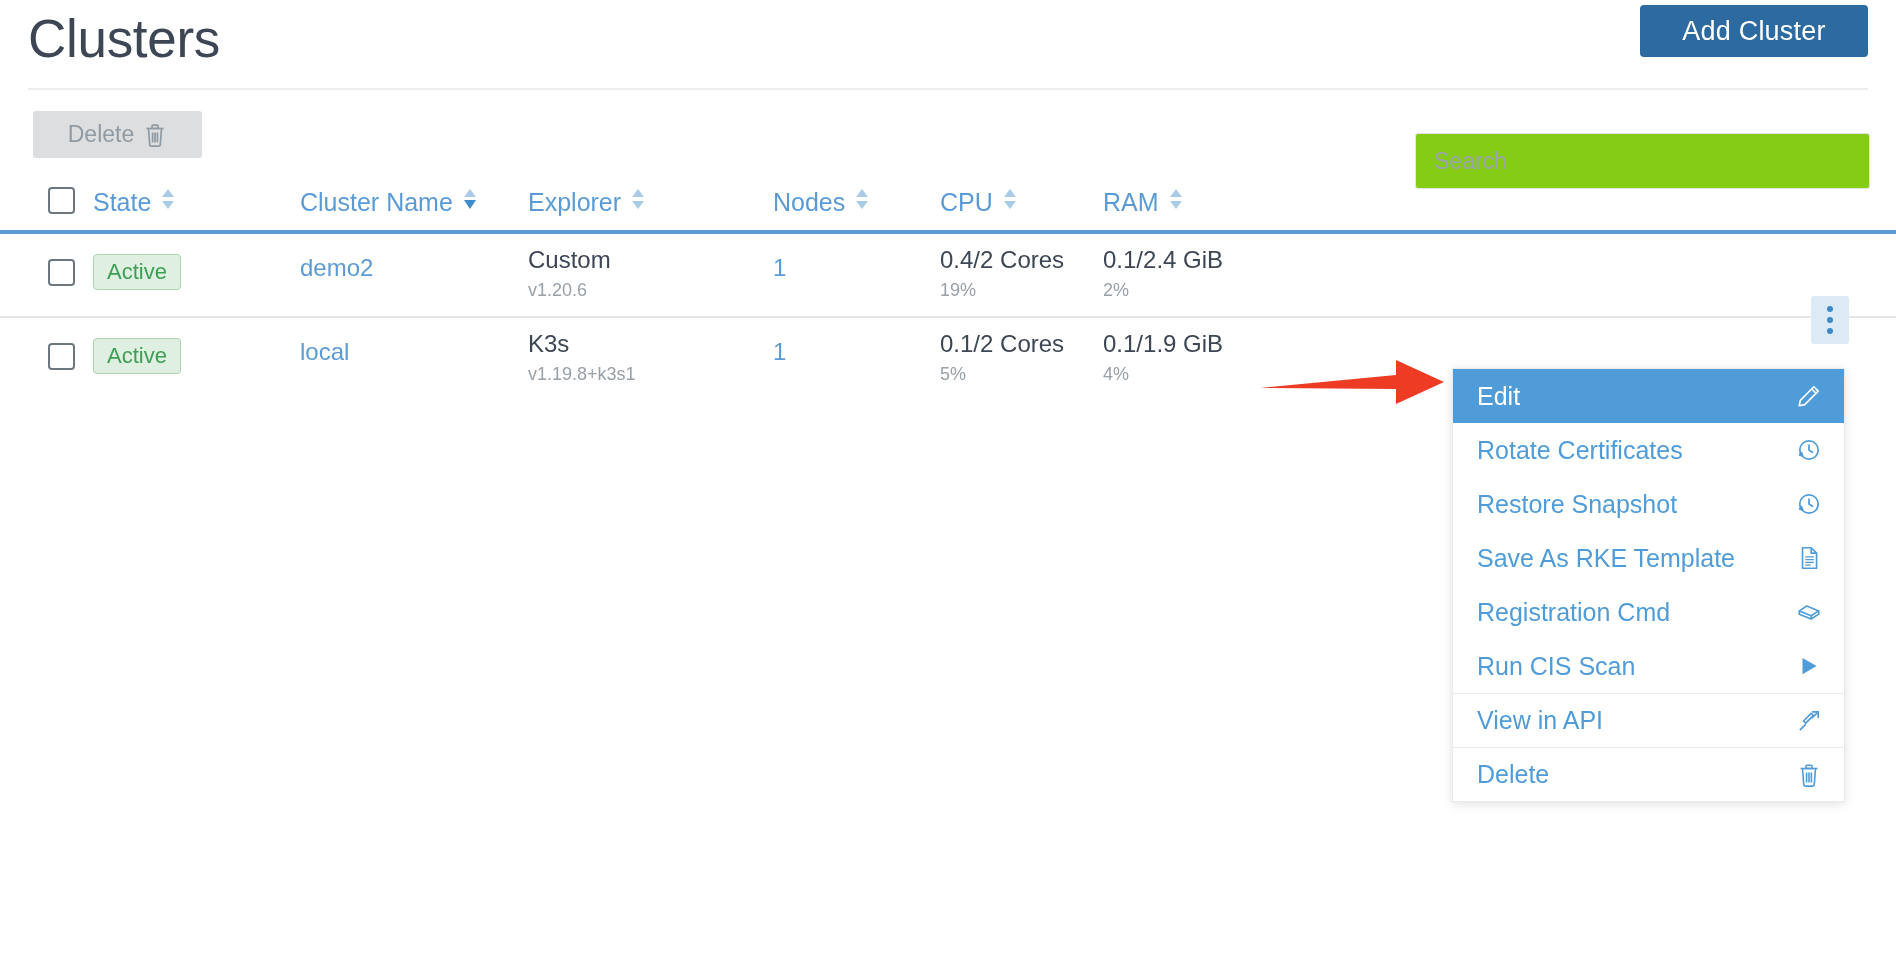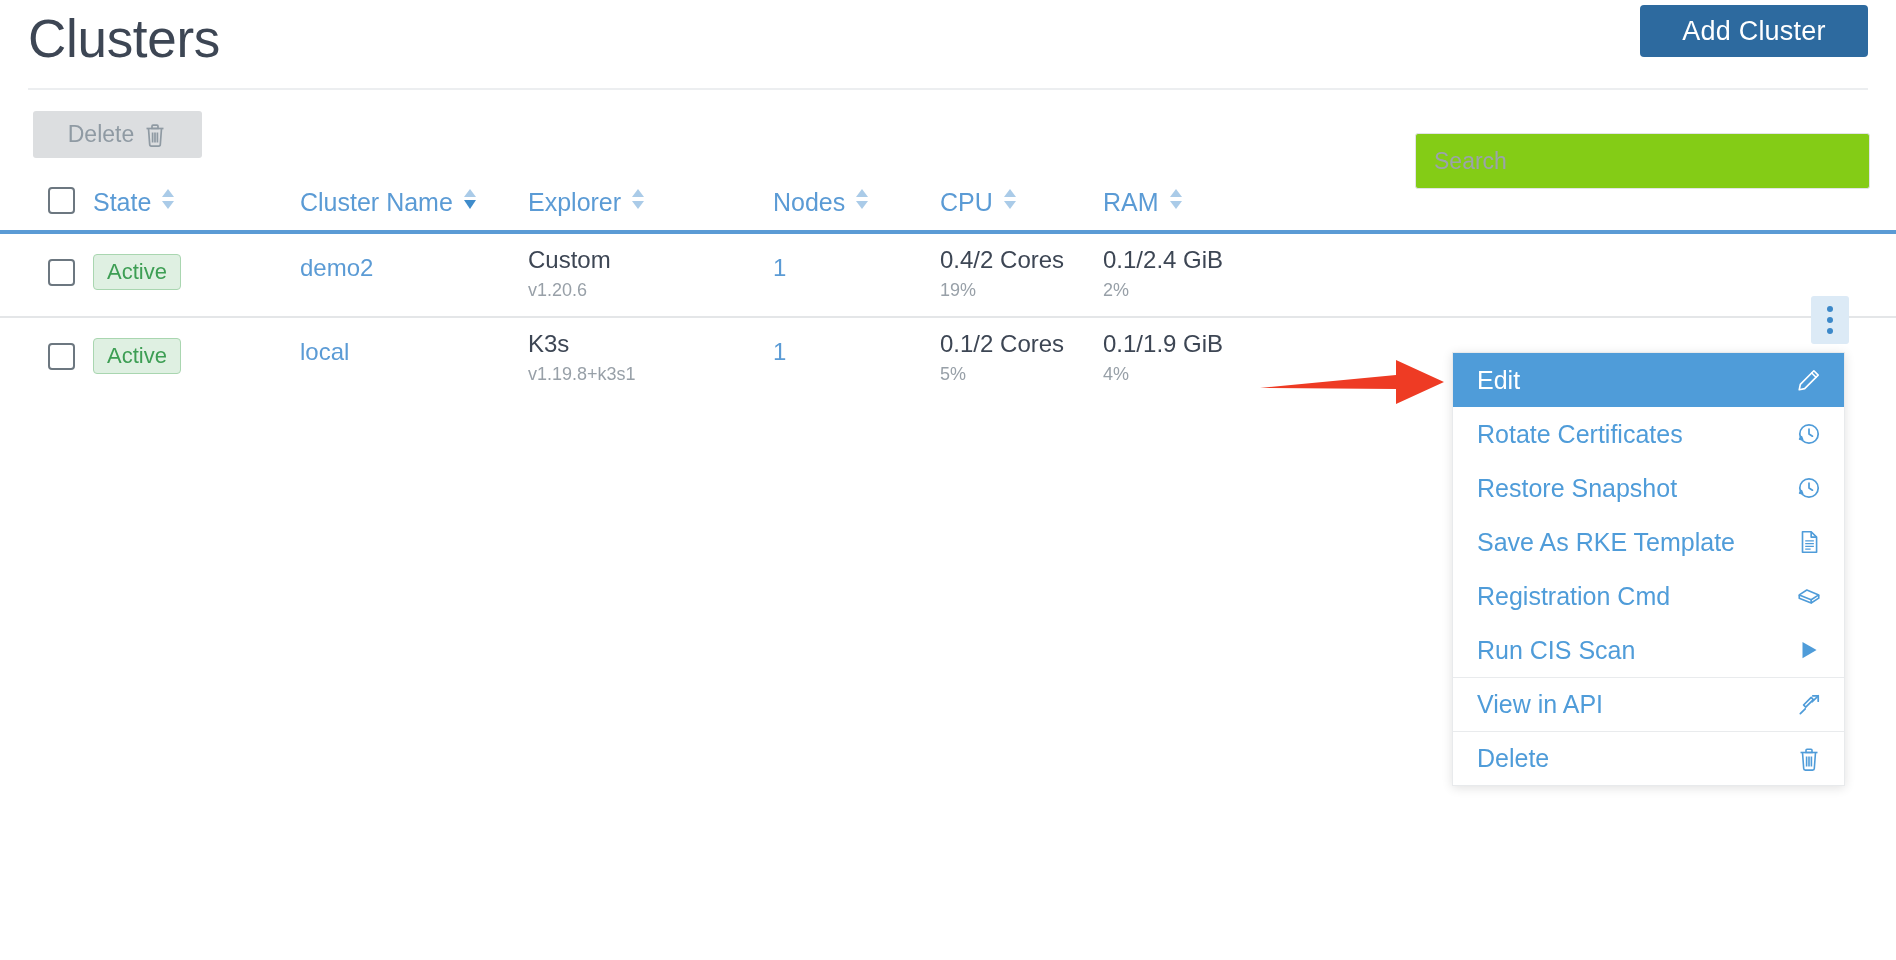--- a/index.html
+++ b/index.html
@@ -192,21 +192,21 @@
   .kebab-btn i {
     display: block;
     width: 6px; height: 6px;
     border-radius: 50%;
     background: #3c88c9;
   }
 
   
   .dropdown {
     position: absolute;
-    left: 1452px; top: 352px;
+    left: 1452px; top: 368px;
     width: 393px;
     background: #22c55e;
     border: 1px solid #e8eaec;
     box-shadow: 0 2px 10px rgba(0,0,0,0.12);
     z-index: 40;
     padding: 0;
   }
   .menu-item {
     position: relative;
     display: flex;

